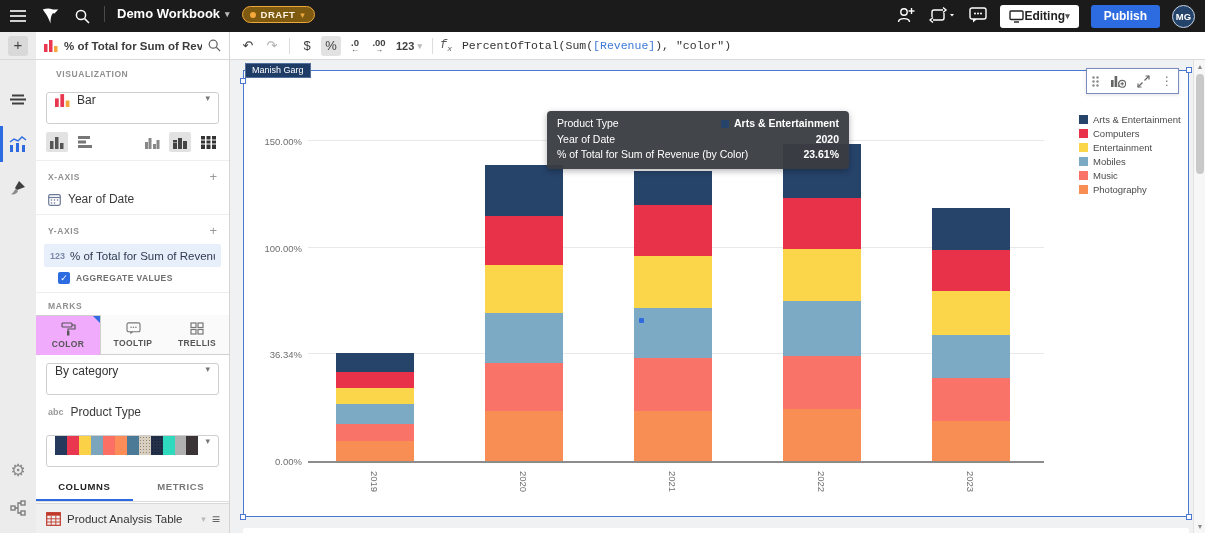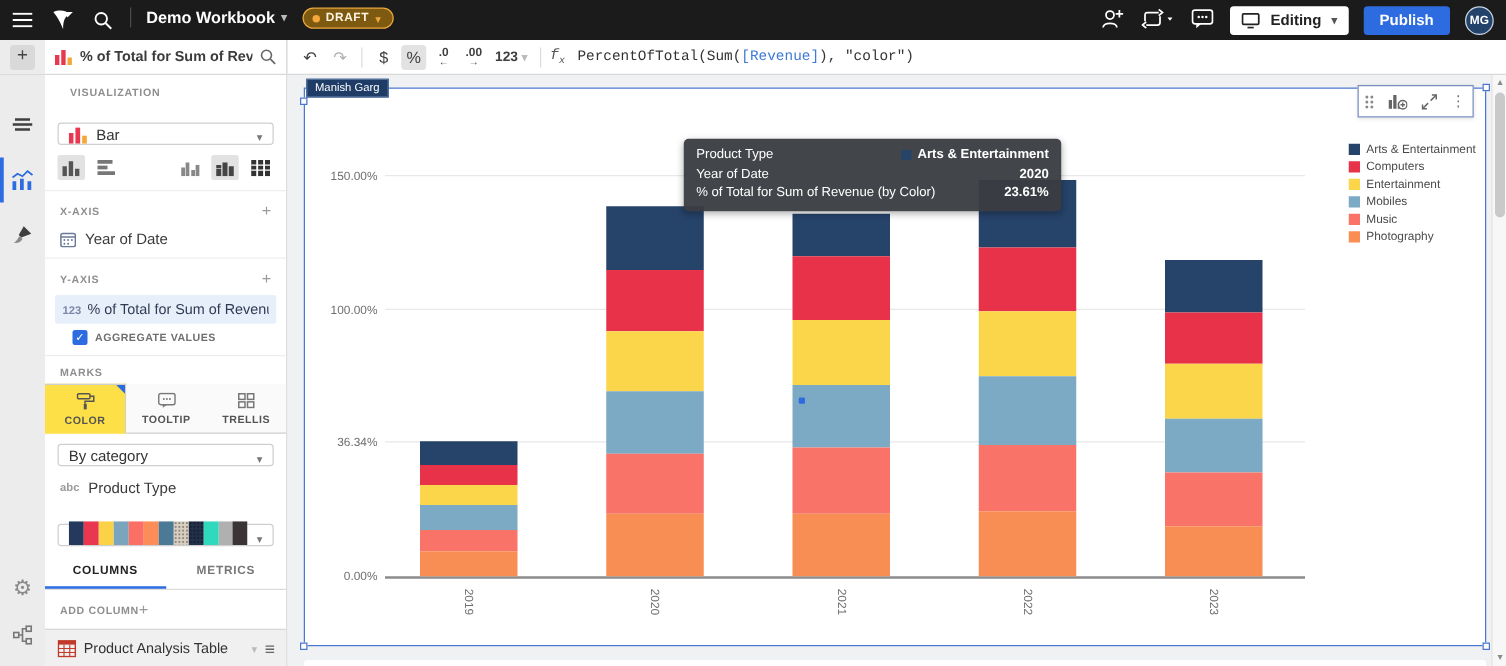--- a/index.html
+++ b/index.html
@@ -12,21 +12,21 @@
   .tb-left, .tb-right { display:flex; align-items:flex-start; gap:12px; }
   .tb-icon { display:flex; align-items:center; justify-content:center; width:20px; height:20px; cursor:pointer; }
   .tb-divider { width:1px; height:16px; background:#4a4a4a; }
   .wb-title { font-size:13px; font-weight:700; color:#fff; display:flex; align-items:center; gap:5px; cursor:pointer; }
   .caret { font-size:9px; color:#bbb; }
   .draft-badge { display:flex; align-items:center; gap:5px; background:#7d5a10;
     border:1.5px solid #eda73c; border-radius:11px; padding:2px 9px 2px 7px; cursor:pointer; }
   .draft-dot { width:6px; height:6px; border-radius:50%; background:#f5a83a; }
   .draft-badge span.lbl { font-size:9.5px; font-weight:700; letter-spacing:.5px; color:#fdf3e0; }
   .draft-badge .caret { color:#eda73c; }
-  .btn-editing { display:flex; align-items:center; gap:8px; background:#fff; color:#222;
+  .btn-editing { display:flex; align-items:center; gap:0; background:#fff; color:#222;
     border-radius:3px; height:23px; padding:0 9px; font-size:12px; font-weight:700; cursor:pointer; }
   .btn-editing .caret { color:#555; }
   .btn-publish { background:#2d6be0; color:#fff; border-radius:3px; height:23px;
     display:flex; align-items:center; padding:0 13px; font-size:12px; font-weight:700; cursor:pointer; }
   .avatar { width:23px; height:23px; border-radius:50%; background:#24436b; border:1.5px solid #c7d3e4;
     color:#fff; font-size:9.5px; font-weight:700; display:flex; align-items:center; justify-content:center; cursor:pointer; }
 
   
   .toolbar2 { height:28px; display:flex; align-items:stretch; border-bottom:1px solid #d9d9d9; background:#fff; }
   .t2-rail { width:36px; background:#ececec; display:flex; align-items:center; justify-content:center; }
@@ -59,42 +59,42 @@
   .rail-item.selected::before { content:""; position:absolute; left:0; top:4px; bottom:4px; width:3px; background:#2d6be0; }
   .rail-bottom { position:absolute; bottom:10px; display:flex; flex-direction:column; align-items:center; gap:8px; }
   .gear-glyph { font-size:17px; color:#8a8a8a; }
 
   
   .panel { width:194px; border-right:1px solid #d4d4d4; background:#fff; position:relative; overflow:hidden; font-size:12px; }
   .sec-label { font-size:8.5px; letter-spacing:.6px; color:#8f8f8f; font-weight:700; padding:9px 20px 5px; }
   .sec-head { display:flex; align-items:center; justify-content:space-between; padding:8px 12px 4px; border-top:1px solid #eee; }
   .sec-head .sec-label { padding:0; }
   .plus-sm { color:#9a9a9a; font-size:13px; cursor:pointer; }
-  .select { margin:14px 10px 6px; border:1px solid #cfcfcf; border-radius:3px; height:18px;
-    display:flex; align-items:flex-end; gap:7px; padding:0 8px; cursor:pointer; background:#fff; }
+  .select { margin:8px 10px 6px; border:1px solid #cfcfcf; border-radius:3px; height:32px;
+    display:flex; align-items:flex-start; gap:7px; padding:0 8px; cursor:pointer; background:#fff; }
   .select .lbl { flex:1; font-size:12px; color:#333; white-space:nowrap; overflow:hidden; }
   .select .caret { color:#777; }
   .viz-icons { display:flex; align-items:center; padding:2px 10px 8px; gap:6px; }
   .viz-icons .spacer { flex:1; }
   .vicon { width:22px; height:20px; display:flex; align-items:center; justify-content:center; border-radius:2px; cursor:pointer; }
   .vicon.sel { background:#e2e2e2; }
   .field-row { display:flex; align-items:center; gap:7px; padding:4px 12px 8px; color:#3a3a3a; }
   .pill { margin:2px 8px 4px; background:#e7effa; border-radius:2px; height:23px; display:flex;
     align-items:center; gap:5px; padding:0 6px; cursor:pointer; }
   .pill .num { font-size:9px; color:#7d88a8; font-weight:700; }
   .pill .lbl { font-size:11.5px; color:#2f3b52; white-space:nowrap; overflow:hidden; }
   .agg-row { display:flex; align-items:center; gap:6px; padding:1px 12px 8px 22px; }
   .checkbox { width:12px; height:12px; background:#2d6be0; border-radius:2px; color:#fff; font-size:9px;
     display:flex; align-items:center; justify-content:center; cursor:pointer; }
   .agg-row .lbl { font-size:8.5px; color:#6f6f6f; letter-spacing:.4px; font-weight:700; }
   .marks-tabs { display:flex; margin-top:2px; }
   .mtab { flex:1; height:40px; display:flex; flex-direction:column; align-items:center; justify-content:center;
     gap:3px; font-size:8.5px; letter-spacing:.4px; color:#555; background:#fafafa;
     border-bottom:1px solid #cfcfcf; cursor:pointer; position:relative; font-weight:700; }
-  .mtab.active { background:#fde047; border-bottom:none; border-top:1px solid #cfcfcf; border-right:1px solid #cfcfcf; }
+  .mtab.active { background:#f0abfc; border-bottom:none; border-top:1px solid #cfcfcf; border-right:1px solid #cfcfcf; }
   .mtab.active::after { content:""; position:absolute; top:0; right:0; border-top:7px solid #2d6be0; border-left:7px solid transparent; }
   .abc { font-size:9px; color:#9a9a9a; font-weight:700; }
   .palette-strip { flex:1; display:flex; height:19px; overflow:hidden; }
   .palette-strip .sw { flex:1; }
   .col-tabs { display:flex; border-bottom:1px solid #dcdcdc; margin-top:4px; }
   .ctab { flex:1; text-align:center; font-size:9.5px; letter-spacing:.6px; color:#777; padding:8px 0 7px;
     cursor:pointer; font-weight:700; }
   .ctab.active { color:#222; border-bottom:2px solid #2d6be0; }
   .addcol { display:flex; align-items:center; justify-content:flex-start; padding:8px 12px 4px; }
   .addcol .lbl { font-size:8.5px; letter-spacing:.5px; color:#8f8f8f; font-weight:700; }

